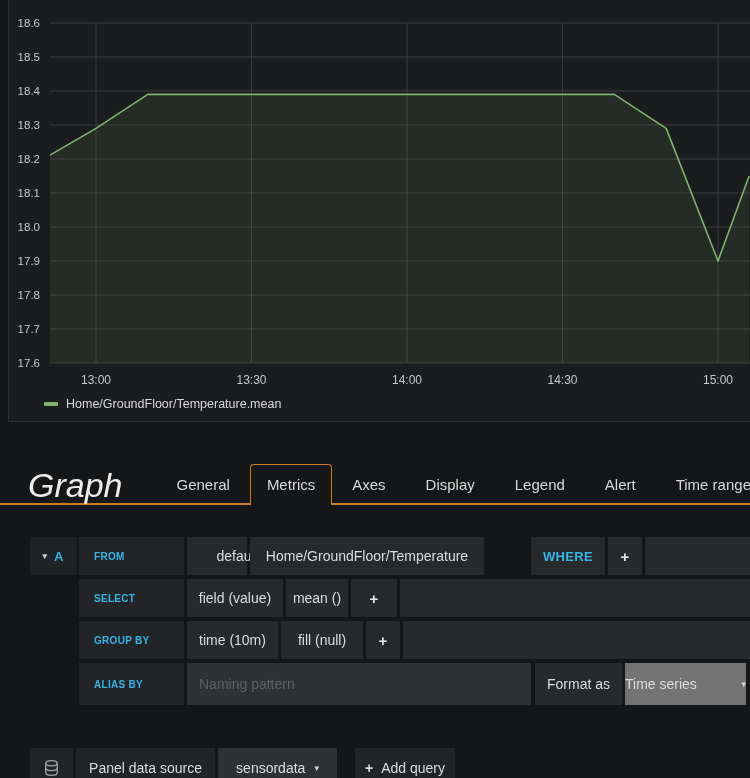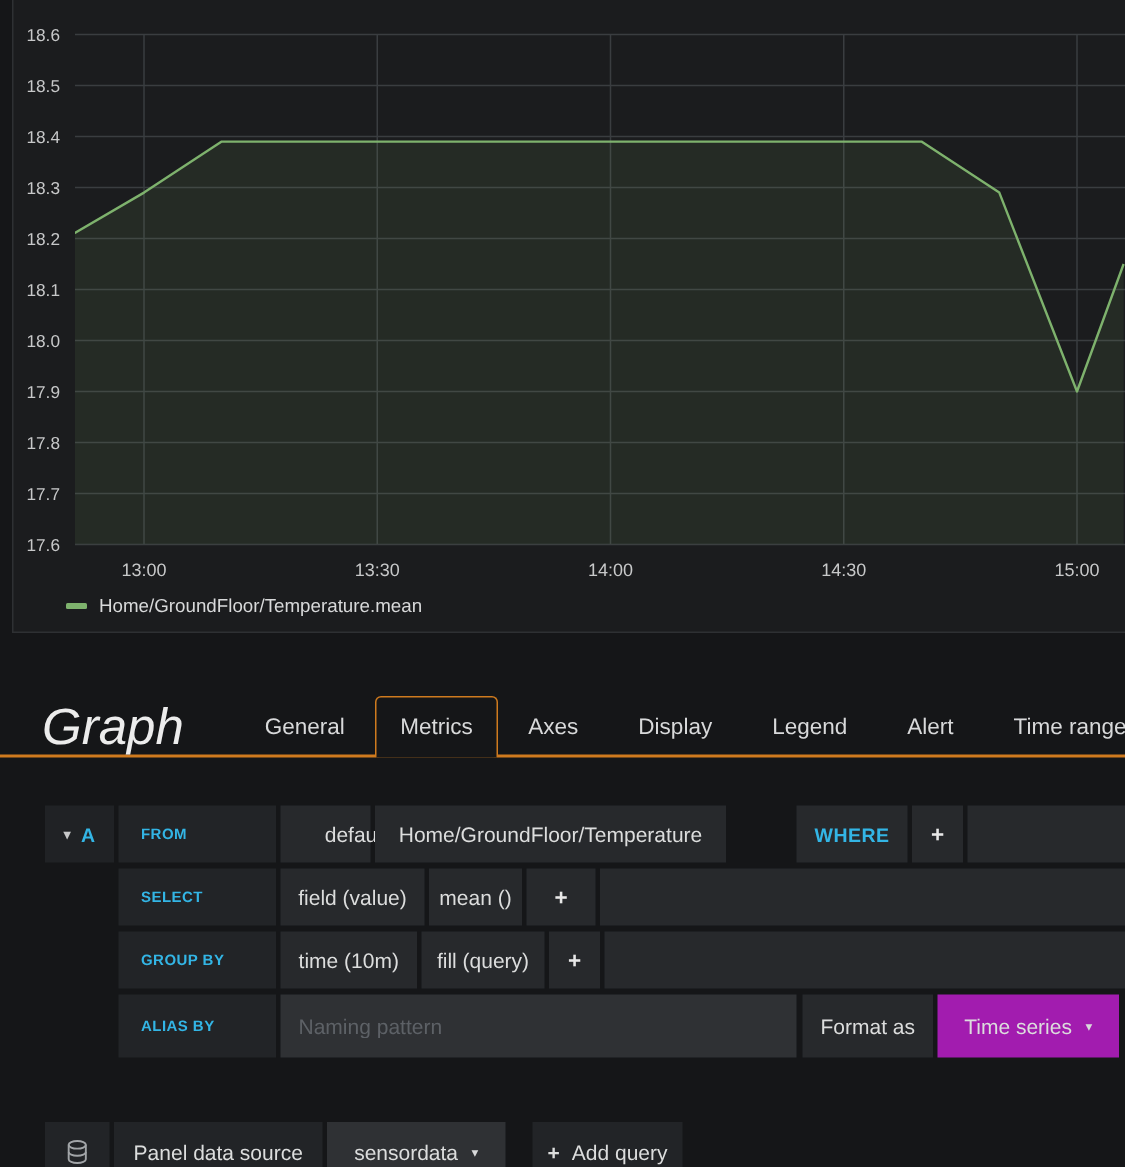--- a/index.html
+++ b/index.html
@@ -59,21 +59,21 @@
   .letter-cell .caret{color:#c7c8c9;font-size:9px;}
   .plus-cell{font-weight:700;font-size:15px;color:#e8e8e8;cursor:pointer;}
   .filler{flex:1 1 auto;margin-right:0;}
   .spacer{width:49px;flex:0 0 auto;}
   .alias-input{
     width:344px;background:#2f3134;border:none;outline:none;color:#d8d9da;
     font-size:14px;padding:0 12px;box-sizing:border-box;margin-right:4px;
     font-family:"Liberation Sans",sans-serif;
   }
   .alias-input::placeholder{color:#5d6166;}
-  .dropdown-cell{background:#a21caf;gap:9px;cursor:pointer;}
+  .dropdown-cell{background:#737373;gap:9px;cursor:pointer;justify-content:space-between;}
   .dd-caret{font-size:9px;color:#d8d9da;}
   
   .footer{position:absolute;left:30px;top:748px;display:flex;height:40px;}
   .fcell{
     background:#222427;margin-right:3px;display:flex;align-items:center;
     justify-content:center;font-size:14px;color:#dcdddd;box-sizing:border-box;
   }
   .icon-cell{width:43px;}
   .addq{margin-left:15px;cursor:pointer;gap:8px;}
   .addq .plus{font-weight:700;}
@@ -165,21 +165,21 @@
       <div class="qcell" style="width:96px;">field (value)</div>
       <div class="qcell" style="width:62px;">mean ()</div>
       <div class="qcell plus-cell" style="width:46px;">+</div>
       <div class="qcell filler"></div>
     </div>
 
     <div class="qrow">
       <div class="spacer"></div>
       <div class="qcell qkw" style="width:105px;">GROUP BY</div>
       <div class="qcell" style="width:91px;">time (10m)</div>
-      <div class="qcell" style="width:82px;">fill (query)</div>
+      <div class="qcell" style="width:82px;">fill (null)</div>
       <div class="qcell plus-cell" style="width:34px;">+</div>
       <div class="qcell filler"></div>
     </div>
 
     <div class="qrow tall">
       <div class="spacer"></div>
       <div class="qcell qkw" style="width:105px;text-align:center;">ALIAS BY</div>
       <input class="alias-input" type="text" placeholder="Naming pattern" style="">
       <div class="qcell" style="width:87px;">Format as</div>
       <div class="qcell dropdown-cell" style="width:121px;">

